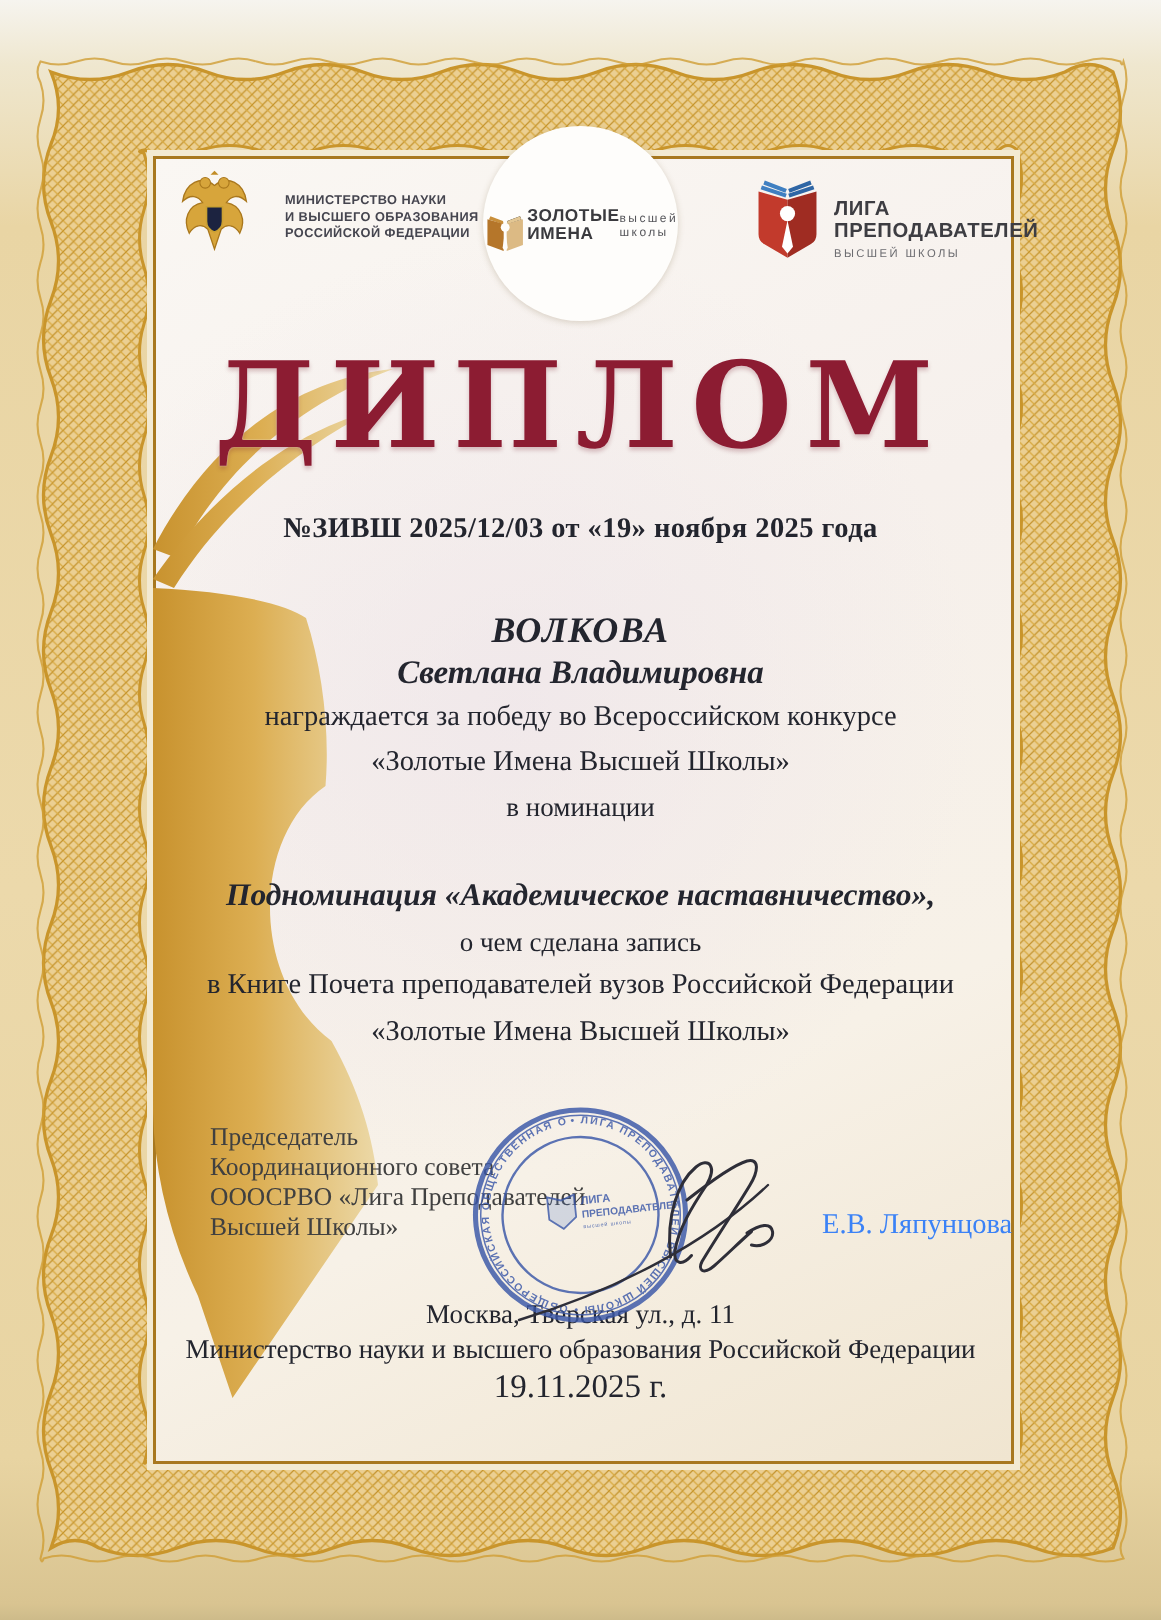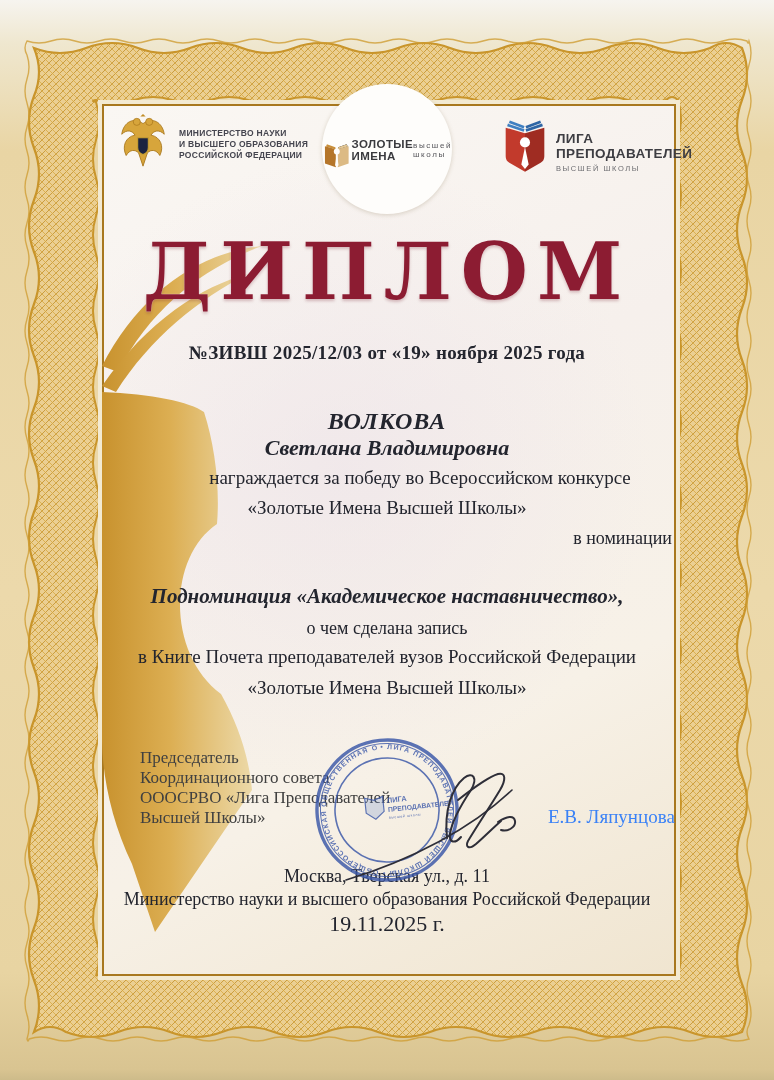--- a/index.html
+++ b/index.html
@@ -24,36 +24,36 @@
   .line{position:absolute;left:102px;width:570px;text-align:center;color:#23252e;}
   .title{
     top:233px;font-family:"DejaVu Serif",serif;font-size:77px;line-height:1;
     font-weight:700;color:#8c1c32;letter-spacing:9px;
     text-shadow:0 2px 3px rgba(110,20,35,.25), 0 0 1px #fff;
     transform:scaleY(1.03);
   }
   .number{top:342px;font-size:19px;font-weight:700;letter-spacing:.3px;}
   .surname{top:408px;font-size:24px;font-weight:700;font-style:italic;letter-spacing:1px;}
   .given{top:435px;font-size:22px;font-weight:700;font-style:italic;}
-  .award{top:467px;font-size:19px;padding-left:33px;}
+  .award{top:467px;font-size:19px;}
   .contest{top:497px;font-size:19px;}
-  .nomintro{top:528px;font-size:18px;text-align:right;}
+  .nomintro{top:528px;font-size:18px;}
   .nom1{top:558px;font-size:21px;font-weight:700;font-style:italic;}
   .nom2{top:584px;font-size:21px;font-weight:700;font-style:italic;}
   .rec1{top:618px;font-size:18px;}
   .rec2{top:646px;font-size:19px;}
   .rec3{top:677px;font-size:19px;}
   .signer-block{position:absolute;left:140px;top:748px;font-size:17px;line-height:20px;color:#404040;}
   .signer-name{position:absolute;left:518px;top:806px;font-size:19px;color:#3b82f6;margin-left:30px;}
   .foot1{top:866px;font-size:18px;}
   .foot2{top:889px;font-size:18px;}
   .foot3{top:911px;font-size:22px;}
 
   .ministry{position:absolute;left:116px;top:113px;display:flex;align-items:center;z-index:4;}
-  .ministry-text{margin-left:9px;font-family:"Liberation Sans",sans-serif;font-size:8.5px;font-weight:700;
+  .ministry-text{margin-left:20px;font-family:"Liberation Sans",sans-serif;font-size:8.5px;font-weight:700;
     line-height:11px;color:#45454f;letter-spacing:.3px;}
   .league{position:absolute;left:502px;top:119px;display:flex;align-items:flex-start;z-index:4;}
   .league-text{margin-left:8px;margin-top:12px;font-family:"Liberation Sans",sans-serif;color:#3d3d42;}
   .league-text .l1,.league-text .l2{font-size:13.5px;font-weight:700;line-height:15px;letter-spacing:.4px;}
   .league-text .l3{font-size:7.5px;letter-spacing:1.6px;color:#6c6c70;margin-top:3px;}
 
   .circle-logo{
     position:absolute;left:322px;top:84px;width:130px;height:130px;border-radius:50%;
     background:#fefdfb;z-index:6;box-shadow:0 1px 4px rgba(120,100,60,.25);
     display:flex;flex-direction:row;align-items:center;

